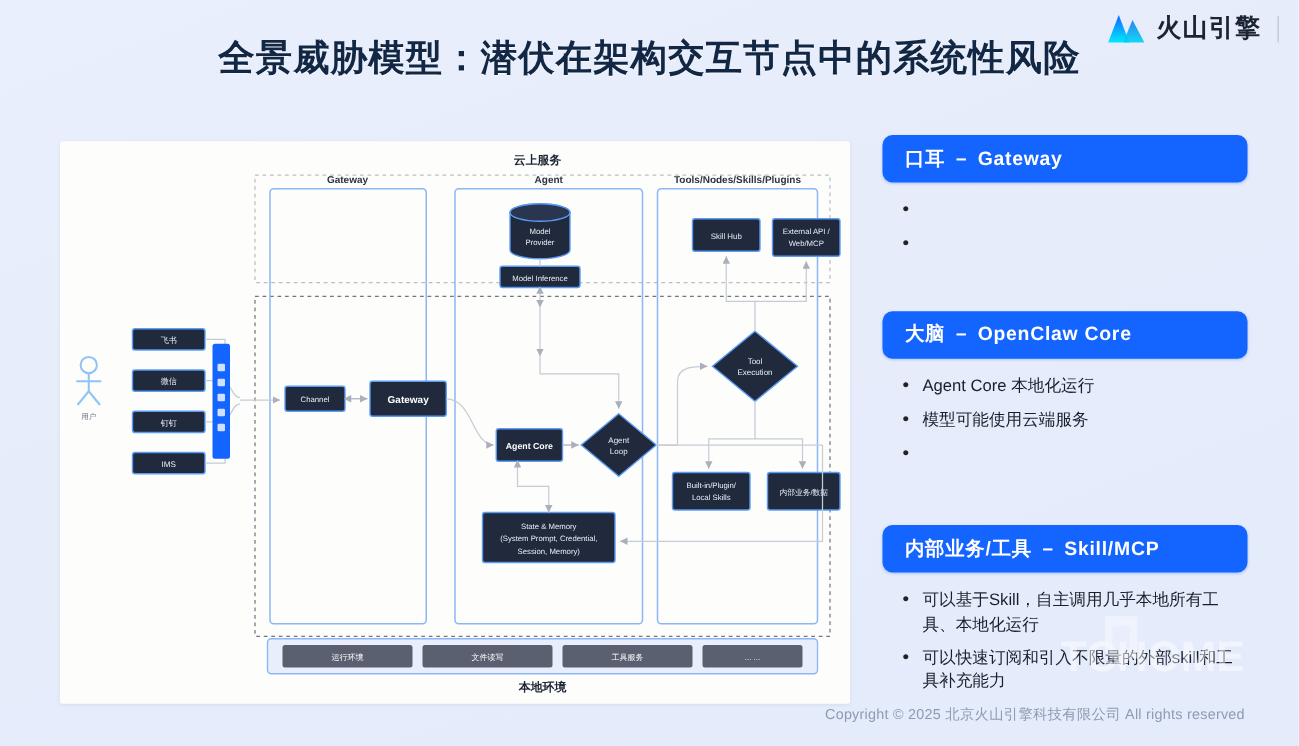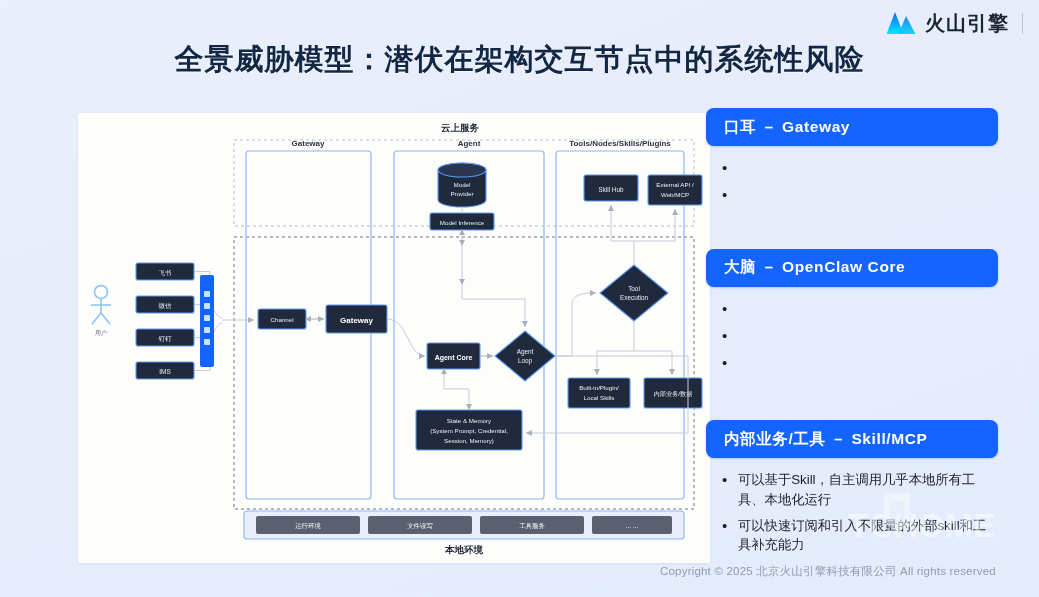--- a/index.html
+++ b/index.html
@@ -20,35 +20,34 @@
   }
   .brand-mark { width: 30px; height: 26px; display: block; }
   .brand-name {
     font-size: 20px; font-weight: bold; color: #1b2433;
     letter-spacing: 1px; line-height: 1;
   }
   .brand-sep { width: 1px; height: 21px; background: #b9c4d8; margin-left: 4px; }
 
   
   .page-title {
-    position: absolute; left: 0; right: 0; top: 40px;
+    position: absolute; left: 0; right: 0; top: 27px;
     text-align: center;
     font-size: 29px; font-weight: bold;
     color: #122744; letter-spacing: 1px;
     text-shadow: 0 1px 0 rgba(255,255,255,.6);
   }
 
   
   .diagram-card {
     position: absolute; left: 48px; top: 113px;
     width: 632px; height: 450px;
     background: #fdfdfb;
     border-radius: 2px;
     box-shadow: 0 1px 3px rgba(30,50,90,.07);
-    margin-left: 30px;
   }
   .diagram-svg { position: absolute; inset: 0; width: 100%; height: 100%; }
 
   
   .side-panel {
     position: absolute; left: 706px; top: 108px;
     width: 292px;
   }
   .sec { margin-bottom: 6px; }
   .sec-header {
@@ -317,23 +316,25 @@
 
   <div class="gap-a"></div>
 
   <div class="sec">
     <div class="sec-header">
       <span>大脑 －  OpenClaw Core</span>
     </div>
     <div class="sec-body">
       <div class="bullet-row">
         <span class="bullet-dot">•</span>
-      </div>
-      <div class="bullet-row">
-        <span class="bullet-dot">•</span>
+        <span class="bullet-text">Agent Core 本地化运行</span>
+      </div>
+      <div class="bullet-row">
+        <span class="bullet-dot">•</span>
+        <span class="bullet-text">模型可能使用云端服务</span>
       </div>
       <div class="bullet-row">
         <span class="bullet-dot">•</span>
       </div>
     </div>
   </div>
 
   <div class="gap-b"></div>
 
   <div class="sec">

